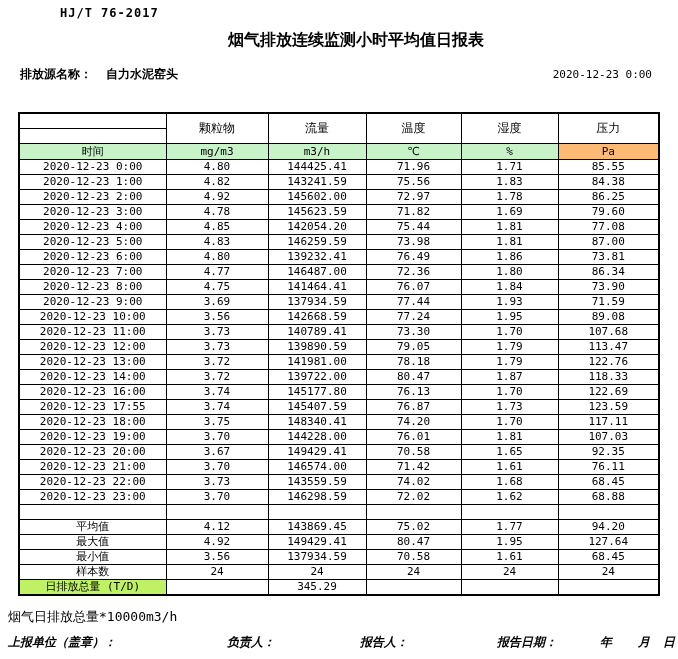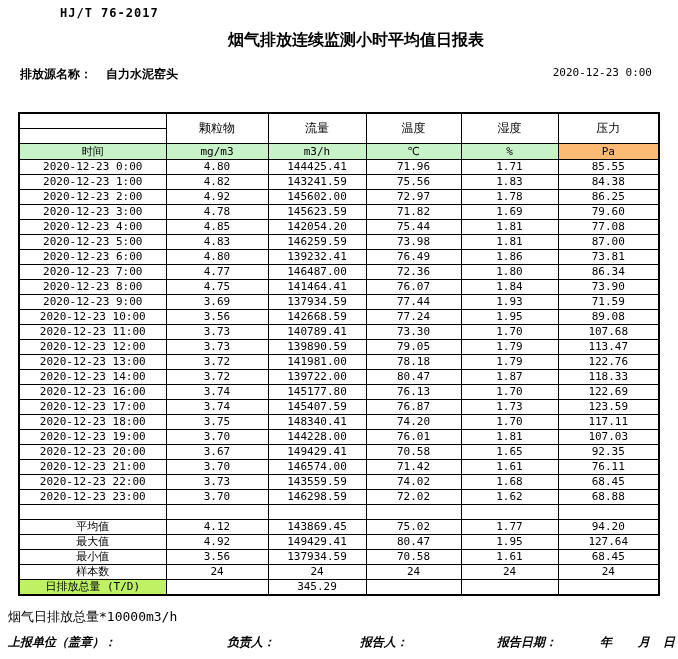--- a/index.html
+++ b/index.html
@@ -1,20 +1,20 @@
 <!DOCTYPE html>
 <html><head>
 <meta charset="utf-8">
 <style>
   html,body{margin:0;padding:0;background:#fff;}
   .page{position:relative;width:678px;height:659px;background:#fff;color:#000;
         font-family:"DejaVu Sans Mono","DejaVu Sans","Liberation Sans",sans-serif;overflow:hidden;}
   .std{position:absolute;left:20px;top:6px;font-size:12px;font-weight:bold;letter-spacing:1px;padding-left:40px;}
   .title{position:absolute;left:34px;right:0;top:30px;text-align:center;font-size:16px;font-weight:bold;}
-  .meta-row{position:absolute;left:20px;right:26px;top:66px;display:flex;justify-content:space-between;align-items:flex-start;}
+  .meta-row{position:absolute;left:20px;right:26px;top:66px;display:flex;justify-content:space-between;align-items:center;}
   .source{font-size:12px;font-weight:bold;}
   .source .name{margin-left:14px;}
   .datetime{font-size:11px;font-weight:normal;}
   table.report{position:absolute;left:18px;top:112px;width:640px;border-collapse:collapse;table-layout:fixed;
         border:2px solid #000;}
   table.report th,table.report td{border:1px solid #000;padding:0;margin:0;text-align:center;
         font-size:11px;font-weight:normal;height:14px;line-height:14px;white-space:nowrap;overflow:hidden;}
   tr.hdr-row th{height:29px;line-height:29px;font-size:12px;}
   th.split-cell{padding:0;vertical-align:top;}
   .split-top{height:14px;border-bottom:1px solid #000;}
@@ -198,21 +198,21 @@
         </tr>
         <tr>
           <td>2020-12-23 16:00</td>
           <td>3.74</td>
           <td>145177.80</td>
           <td>76.13</td>
           <td>1.70</td>
           <td>122.69</td>
         </tr>
         <tr>
-          <td>2020-12-23 17:00</td>
+          <td>2020-12-23 17:55</td>
           <td>3.74</td>
           <td>145407.59</td>
           <td>76.87</td>
           <td>1.73</td>
           <td>123.59</td>
         </tr>
         <tr>
           <td>2020-12-23 18:00</td>
           <td>3.75</td>
           <td>148340.41</td>

